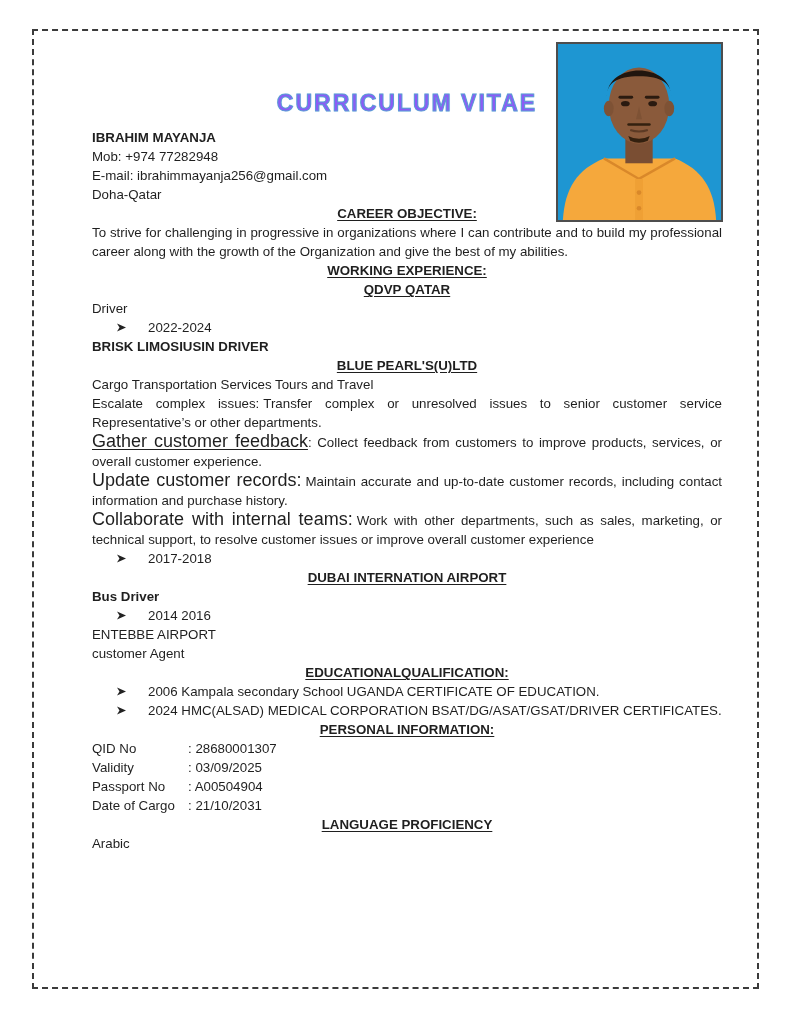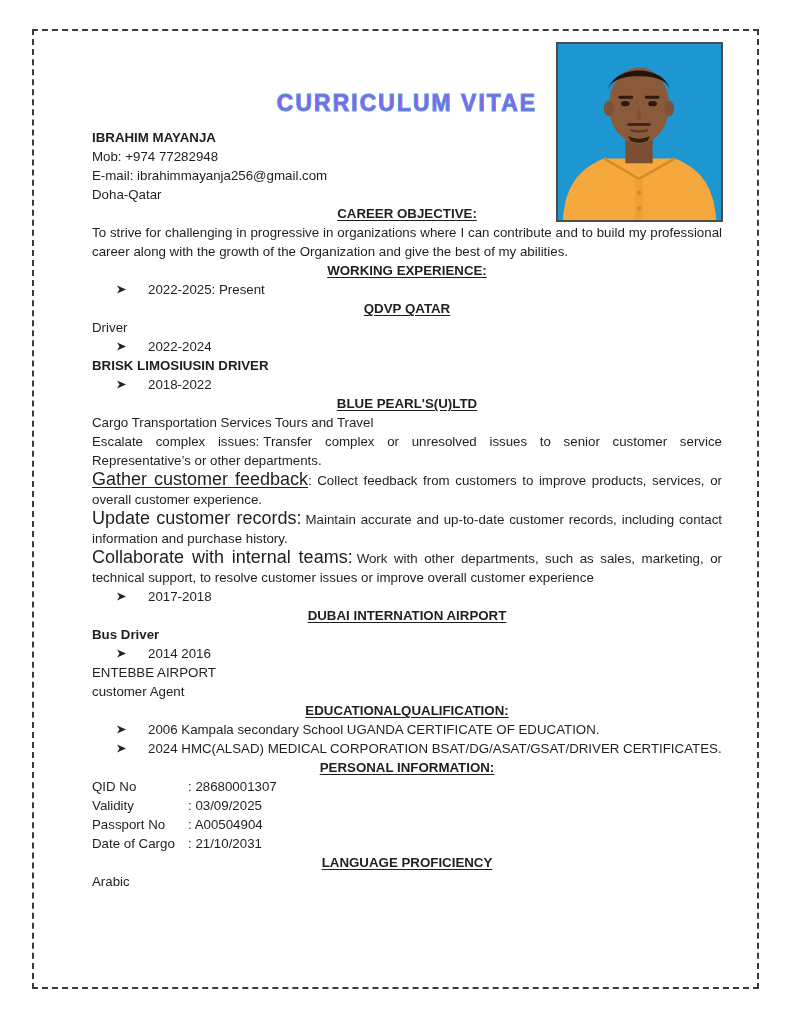--- a/index.html
+++ b/index.html
@@ -113,49 +113,33 @@
     <p class="name">IBRAHIM MAYANJA</p>
     <p>Mob: +974 77282948</p>
     <p>E-mail: ibrahimmayanja256@gmail.com</p>
     <p>Doha-Qatar</p>
 
     <p class="h u">CAREER OBJECTIVE:</p>
     <p class="just">To strive for challenging in progressive in organizations where I can contribute and to build my professional career along with the growth of the Organization and give the best of my abilities.</p>
 
     <p class="h u">WORKING EXPERIENCE:</p>
 
-    <p class="bullet">
-      <span class="arrow-wrap">
-          <svg width="11" height="11" viewBox="0 0 11 11">
-            <path d="M1,1.5 L10,5.5 L1,9.5 L3.5,5.5 Z" fill="#222"></path>
-          </svg>
-        </span>
-      <span>2022-2025: Present</span>
-    </p>
     <p class="h u">QDVP QATAR</p>
     <p>Driver</p>
 
     <p class="bullet">
       <span class="arrow-wrap">
           <svg width="11" height="11" viewBox="0 0 11 11">
             <path d="M1,1.5 L10,5.5 L1,9.5 L3.5,5.5 Z" fill="#222"></path>
           </svg>
         </span>
       <span>2022-2024</span>
     </p>
     <p class="h">BRISK LIMOSIUSIN DRIVER</p>
 
-    <p class="bullet">
-      <span class="arrow-wrap">
-          <svg width="11" height="11" viewBox="0 0 11 11">
-            <path d="M1,1.5 L10,5.5 L1,9.5 L3.5,5.5 Z" fill="#222"></path>
-          </svg>
-        </span>
-      <span>2018-2022</span>
-    </p>
     <p class="h u">BLUE PEARL'S(U)LTD</p>
     <p>Cargo Transportation Services Tours and Travel</p>
 
     <p class="just"><span>Escalate complex issues:</span><span class="txt-after">Transfer complex or unresolved issues to senior customer service Representative’s or other departments.</span></p>
 
     <p class="just"><span class="duty-lg u">Gather customer feedback</span><span>: Collect feedback from customers to improve products, services, or overall customer experience.</span></p>
 
     <p class="just"><span class="duty-lg">Update customer records:</span><span class="txt-after">Maintain accurate and up-to-date customer records, including contact information and purchase history.</span></p>
 
     <p class="just"><span class="duty-lg">Collaborate with internal teams:</span><span class="txt-after">Work with other departments, such as sales, marketing, or technical support, to resolve customer issues or improve overall customer experience</span></p>

